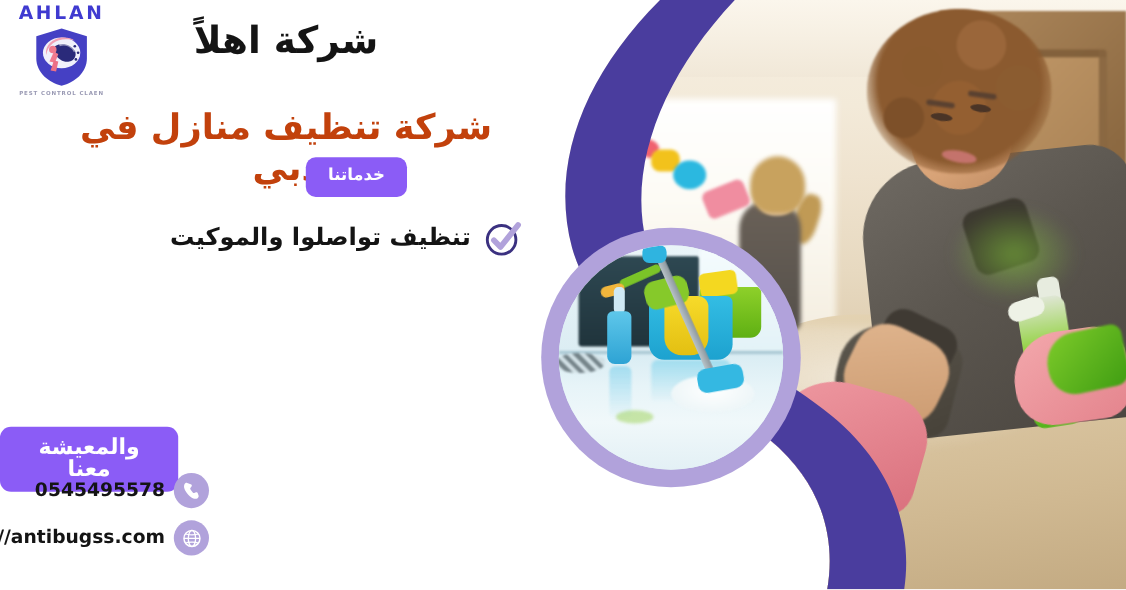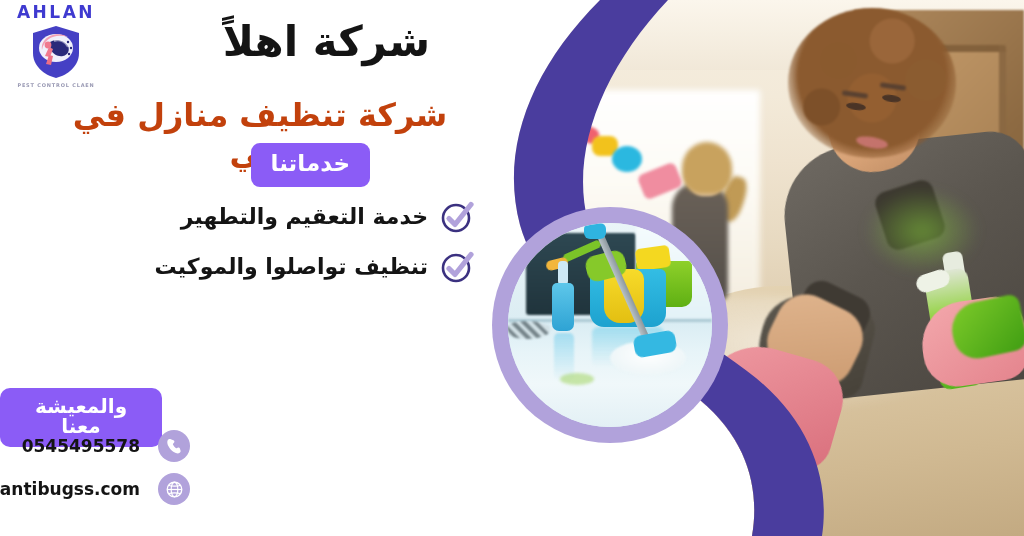--- a/index.html
+++ b/index.html
@@ -335,21 +335,22 @@
   }
   .logo-shield svg{display:block;}
   .logo-sub{
     margin-top:2px;font-size:5px;letter-spacing:.8px;color:#9a9ab4;
     direction:ltr;font-weight:600;
   }
 
   
   .headline{
     position:absolute;right:90px;top:18px;width:340px;
-    font-size:42px;font-weight:700;color:#141414;
+    text-align:center;
+    font-size:34px;font-weight:700;color:#141414;
     line-height:1.12;
     letter-spacing:-.5px;
   }
   .subheadline{
     position:absolute;right:60px;top:96px;width:400px;
     text-align:center;
     font-size:32px;font-weight:700;color:#c2410c;
     line-height:1.2;
   }
 
@@ -360,21 +361,21 @@
     background:#8b5cf6;
     color:#ffffff;
     border-radius:9px;
     font-weight:700;
     text-align:center;
     line-height:1;
   }
   .badge-services{
     right:150px;top:143px;
     padding:9px 20px 12px;
-    font-size:23px;
+    font-size:15px;
   }
   .badge-contact{
     right:358px;top:388px;
     padding:8px 18px 11px;
     font-size:20px;
     border-radius:10px;
   }
 
   
   .svc-list{
@@ -407,21 +408,21 @@
   }
   .c-ico{
     flex:0 0 auto;
     width:32px;height:32px;border-radius:50%;
     background:#b1a2db;
     display:flex;align-items:center;justify-content:center;
   }
   .c-ico svg{display:block;}
   .c-text{
     direction:ltr;
-    margin-right:18px;
+    margin-right:8px;
     font-size:17px;font-weight:700;color:#141414;
     white-space:nowrap;
   }
 </style>
 </head>
 <body>
 
 <div class="banner">
 
   <div class="photo-stage">
@@ -531,29 +532,20 @@
       <div class="logo-sub">PEST CONTROL CLAEN</div>
     </div>
 
     <div class="headline">شركة اهلاً</div>
     <div class="subheadline">شركة تنظيف منازل في دبي</div>
 
     <div class="badge badge-services">خدماتنا</div>
 
     <div class="svc-list">
 
-      <div class="svc-item">
-        <span class="svc-check">
-          <svg width="34" height="34" viewBox="0 0 34 34">
-            <circle cx="16" cy="18" r="13" fill="none" stroke="#3b3180" stroke-width="2.6"></circle>
-            <path d="M9 18.5 L15 24.5 L31 4.5" fill="none" stroke="#b1a2db" stroke-width="5.2" stroke-linecap="round" stroke-linejoin="round"></path>
-          </svg>
-        </span>
-        <span class="svc-text">خدمة التعقيم والتطهير</span>
-      </div>
 
       <div class="svc-item">
         <span class="svc-check">
           <svg width="34" height="34" viewBox="0 0 34 34">
             <circle cx="16" cy="18" r="13" fill="none" stroke="#3b3180" stroke-width="2.6"></circle>
             <path d="M9 18.5 L15 24.5 L31 4.5" fill="none" stroke="#b1a2db" stroke-width="5.2" stroke-linecap="round" stroke-linejoin="round"></path>
           </svg>
         </span>
         <span class="svc-text">تنظيف تواصلوا والموكيت</span>
       </div>

